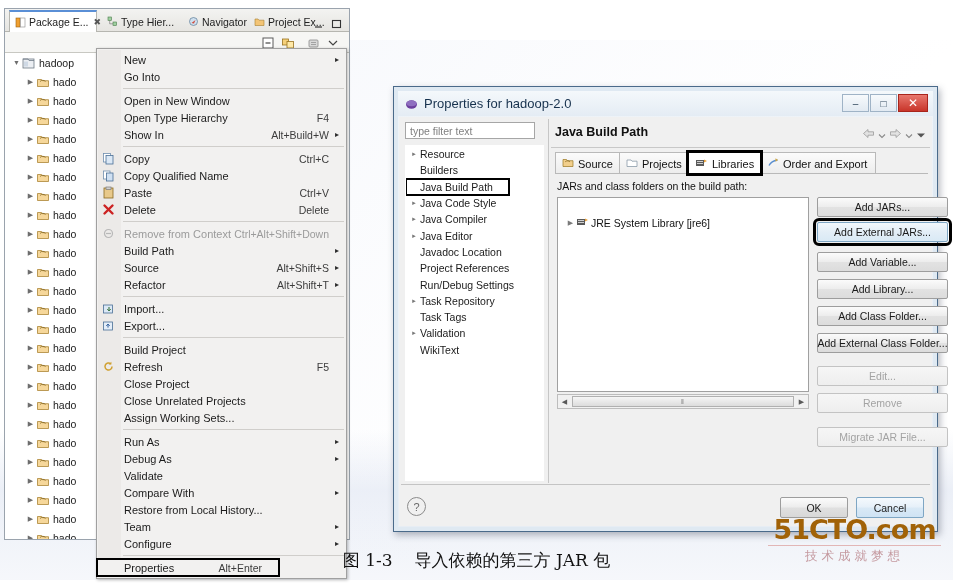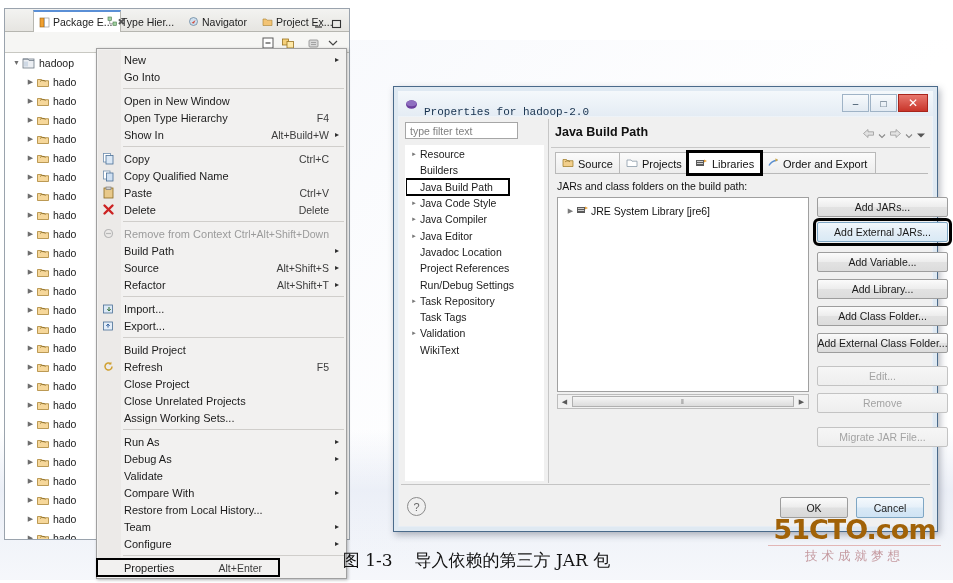--- a/index.html
+++ b/index.html
@@ -20,21 +20,21 @@
 
   
   #eclipse-view{left:4px;top:8px;width:346px;height:532px;background:#ffffff;
     border:1px solid #9aa3ad;box-sizing:border-box;}
   #view-tabstrip{position:absolute;left:0;top:0;width:100%;height:23px;
     background:linear-gradient(180deg,#f3f3f1 0%,#e6e5e1 100%);
     border-bottom:1px solid #b6b6b0;box-sizing:border-box;}
   .vtab{position:absolute;top:2px;height:21px;display:flex;align-items:center;gap:3px;
     font-size:10.5px;color:#222;padding:0 5px;box-sizing:border-box;white-space:nowrap;}
   .vtab.active{background:#ffffff;border:1px solid #b6b6b0;border-bottom:none;
-    border-top:2px solid #5a8fd6;top:1px;height:22px;margin-left:24px;}
+    border-top:2px solid #5a8fd6;top:1px;height:22px;}
   .vtab .tabicon{width:11px;height:11px;display:inline-block;flex:none;}
   .closeglyph{font-size:9px;color:#555;margin-left:2px;letter-spacing:-1px;}
 
   #view-toolbar{position:absolute;left:0;top:23px;width:100%;height:21px;
     background:#f6f6f4;border-bottom:1px solid #c8c8c2;box-sizing:border-box;}
   .tb-btn{position:absolute;top:4px;width:14px;height:14px;}
   #view-tree{position:absolute;left:0;top:44px;width:100%;bottom:0;background:#fff;overflow:hidden;}
   .tnode{position:relative;height:19px;display:flex;align-items:center;font-size:10.5px;color:#1a1a1a;white-space:nowrap;}
   .tarrow{width:11px;text-align:center;color:#6d6d6d;font-size:7px;flex:none;}
   .ticon{width:14px;height:12px;flex:none;margin-right:3px;}
@@ -57,31 +57,31 @@
   .mi.boxed{outline:2px solid #000;outline-offset:-1px;background:#f2f1f0;z-index:3;}
 
   
   #properties-dialog{left:393px;top:86px;width:545px;height:446px;
     background:#f0f0f0;border:1px solid #4a6a8a;box-sizing:border-box;
     box-shadow:2px 3px 7px rgba(40,50,70,.35);}
   #dlg-frame{position:absolute;inset:0;border:4px solid #dfe9f2;box-sizing:border-box;
      background:linear-gradient(180deg,#eef3f8 0%,#e7edf4 100%);}
   #dlg-titlebar{position:absolute;left:4px;top:4px;right:4px;height:25px;
     background:linear-gradient(180deg,#f4f8fb 0%,#e4ecf4 100%);}
-  #dlg-title{position:absolute;left:26px;top:15px;font-size:11px;color:#16314d;white-space:nowrap;font-family:Liberation Mono, monospace;}
+  #dlg-title{position:absolute;left:26px;top:5px;font-size:13px;color:#16314d;white-space:nowrap;}
   #dlg-appicon{position:absolute;left:7px;top:6px;width:13px;height:13px;}
   .winbtn{position:absolute;top:3px;height:18px;border:1px solid #9fb3c6;box-sizing:border-box;
     display:flex;align-items:center;justify-content:center;font-size:10px;color:#30465c;}
   #btn-min{right:64px;width:27px;background:linear-gradient(180deg,#f7fafc,#e2eaf2);}
   #btn-max{right:36px;width:27px;background:linear-gradient(180deg,#f7fafc,#e2eaf2);}
   #btn-close{right:5px;width:30px;background:linear-gradient(180deg,#e8786e,#c8352a);
     border-color:#a8251c;color:#fff;font-size:12px;}
   #dlg-body{position:absolute;left:5px;top:30px;right:5px;bottom:5px;background:#f0f0f0;}
 
-  #filter-input{position:absolute;left:6px;top:5px;width:113px;height:17px;
+  #filter-input{position:absolute;left:6px;top:5px;width:130px;height:17px;
     background:#fff;border:1px solid #a6a6a6;box-sizing:border-box;
     font-size:10.5px;color:#808080;padding:1px 4px;line-height:15px;}
   #nav-tree{position:absolute;left:6px;top:28px;width:137px;bottom:45px;
     background:#fff;border:1px solid transparent;overflow:hidden;}
   .nnode{position:relative;height:16.3px;display:flex;align-items:center;
     font-size:10.5px;color:#1a1a1a;white-space:nowrap;padding-left:2px;}
   .nnode .narrow{width:12px;text-align:center;color:#777;font-size:7px;flex:none;}
   .nnode.sel{outline:2px solid #000;outline-offset:-1px;width:101px;}
 
   #dlg-sep{position:absolute;left:149px;top:2px;bottom:43px;width:1px;background:#c6c6c6;}
@@ -95,21 +95,21 @@
     padding:0 6px;box-sizing:border-box;font-size:11px;color:#111;white-space:nowrap;
     border:1px solid #b9b9b9;border-bottom:none;background:linear-gradient(180deg,#fbfbfb,#ececec);}
   .ptab.active{background:#fff;}
   .ptab.boxed{outline:3px solid #000;outline-offset:-1px;background:#fff;z-index:4;border-color:#000;}
   #tab-underline{position:absolute;left:4px;right:2px;top:54px;height:1px;background:#b9b9b9;}
 
   #jars-label{position:absolute;left:6px;top:61px;font-size:10.5px;color:#111;}
   #jars-listbox{position:absolute;left:6px;top:78px;width:252px;height:195px;
     background:#fff;border:1px solid #a0a0a0;box-sizing:border-box;}
   #jre-row{position:relative;height:17px;display:flex;align-items:center;
-    font-size:10.5px;color:#111;padding-left:7px;margin-top:4px;white-space:nowrap;}
+    font-size:10.5px;color:#111;padding-left:7px;margin-top:16px;white-space:nowrap;}
   #hscroll{position:absolute;left:6px;top:275px;width:252px;height:15px;
     background:#f1f1f1;border:1px solid #bdbdbd;box-sizing:border-box;display:flex;align-items:center;}
   .sarrow{width:13px;text-align:center;font-size:7px;color:#5a5a5a;flex:none;}
   #sthumb{flex:1;margin:1px;height:11px;background:linear-gradient(180deg,#f6f6f6,#dcdcdc);
     border:1px solid #b0b0b0;box-sizing:border-box;display:flex;align-items:center;justify-content:center;
     font-size:7px;color:#777;letter-spacing:1px;}
 
   .sidebtn{position:absolute;left:266px;width:131px;height:20px;
     display:flex;align-items:center;justify-content:center;
     font-size:10.5px;color:#1b1b1b;box-sizing:border-box;
@@ -174,21 +174,21 @@
     </div>
     <div class="vtab" style="left:178px;width:72px;">
       <span class="tabicon">
         <svg width="11" height="11" viewBox="0 0 11 11">
             <circle cx="5.5" cy="5.5" r="4" fill="#cfe0ef" stroke="#5a7a95" stroke-width=".7"></circle>
             <path d="M3.5 7L7.5 4L6 7.5z" fill="#d04a3a"></path>
           </svg>
       </span>
       <span>Navigator</span>
     </div>
-    <div class="vtab" style="left:252px;width:76px;">
+    <div class="vtab" style="left:244px;width:76px;">
       <span class="tabicon">
         <svg width="11" height="11" viewBox="0 0 11 11">
             <path d="M1 3h3l1 1.2h5V9.5H1z" fill="#f3c475" stroke="#a8802e" stroke-width=".6"></path>
           </svg>
       </span>
       <span>Project Ex...</span>
     </div>
     <span class="abs" style="right:25px;top:7px;">
       <svg width="11" height="9" viewBox="0 0 11 9">
           <path d="M2 6h7" stroke="#333" stroke-width="1.2"></path>

